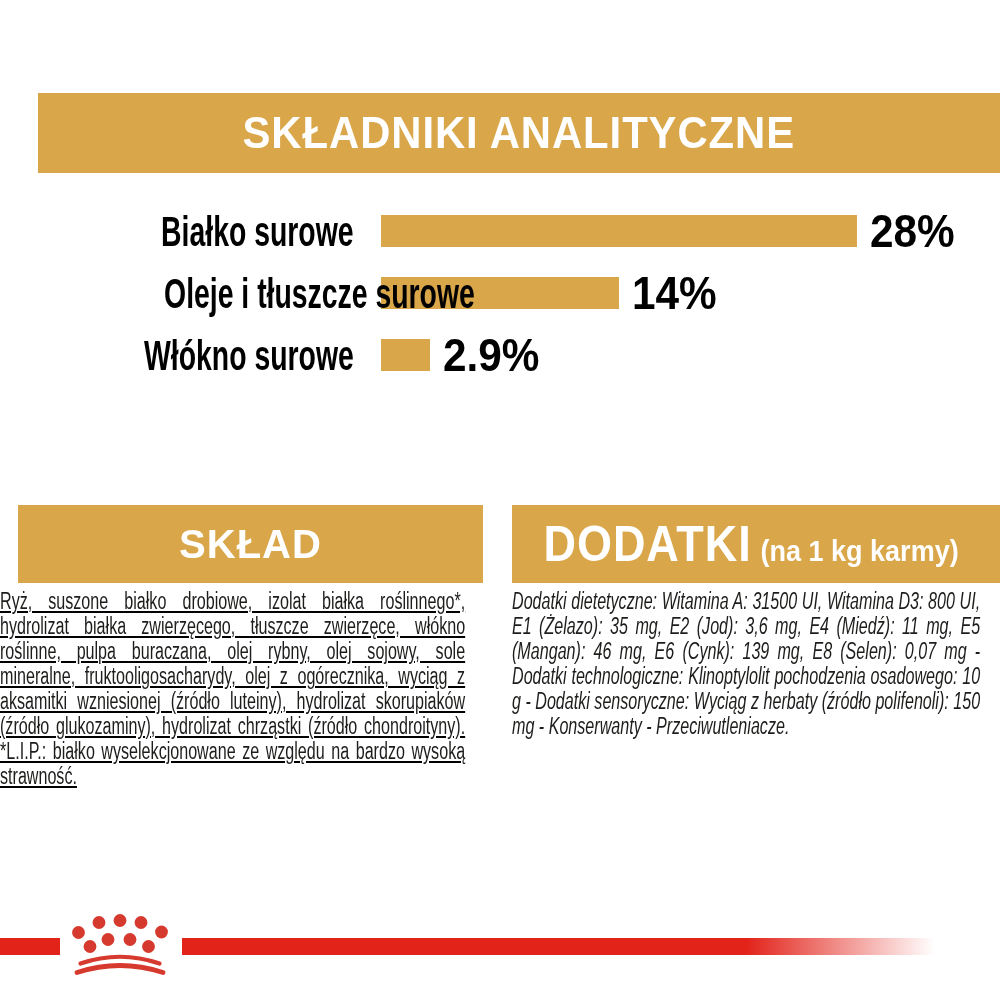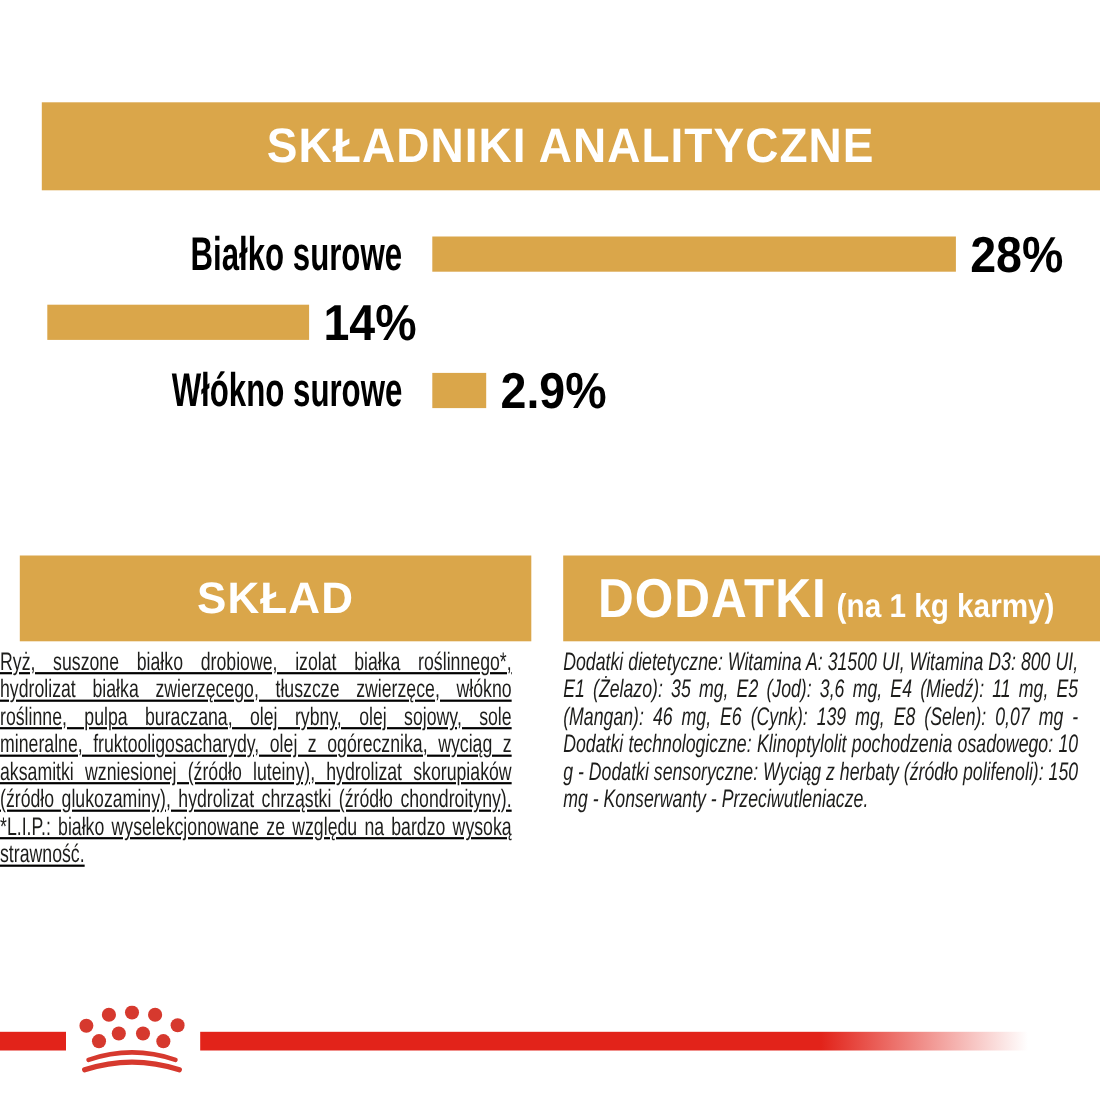--- a/index.html
+++ b/index.html
@@ -14,21 +14,21 @@
   .top-banner{
     position:absolute;left:18px;top:93px;width:962px;height:80px;
     background:var(--gold);display:flex;align-items:center;justify-content:center;margin-left:20px;
   }
   .top-banner-title{
     color:#fff;font-weight:700;font-size:44px;letter-spacing:1px;white-space:nowrap;
     transform:scaleX(0.95);transform-origin:50% 50%;
   }
   
   .chart-row{
-    position:absolute;left:16px;right:0;height:32px;
+    position:absolute;left:4px;right:0;height:32px;
     display:flex;align-items:center;
   }
   .chart-row.r0{top:215px}.chart-row.r1{top:277px}.chart-row.r2{top:339px}
   .row-label{width:350px;text-align:right;flex:0 0 350px;}
   .row-label .cond{
     display:inline-block;white-space:nowrap;font-weight:700;font-size:43px;color:#000;
     transform:scaleX(0.66);transform-origin:100% 50%;
   }
   .bar-fill{height:32px;background:var(--gold);margin-left:27px;flex:0 0 auto;}
   .bar-value{
@@ -78,20 +78,23 @@
   </div>
 
   <div class="chart-row r0">
     <div class="row-label">
       <span class="cond">Białko surowe</span>
     </div>
     <div class="bar-fill" style="width: 476px;"></div>
     <span class="bar-value">28%</span>
   </div>
   <div class="chart-row r1">
+    <div class="row-label">
+      <span class="cond">Oleje i tłuszcze surowe</span>
+    </div>
     <div class="bar-fill" style="width: 238px;"></div>
     <span class="bar-value">14%</span>
   </div>
   <div class="chart-row r2">
     <div class="row-label">
       <span class="cond">Włókno surowe</span>
     </div>
     <div class="bar-fill" style="width: 49px;"></div>
     <span class="bar-value">2.9%</span>
   </div>

